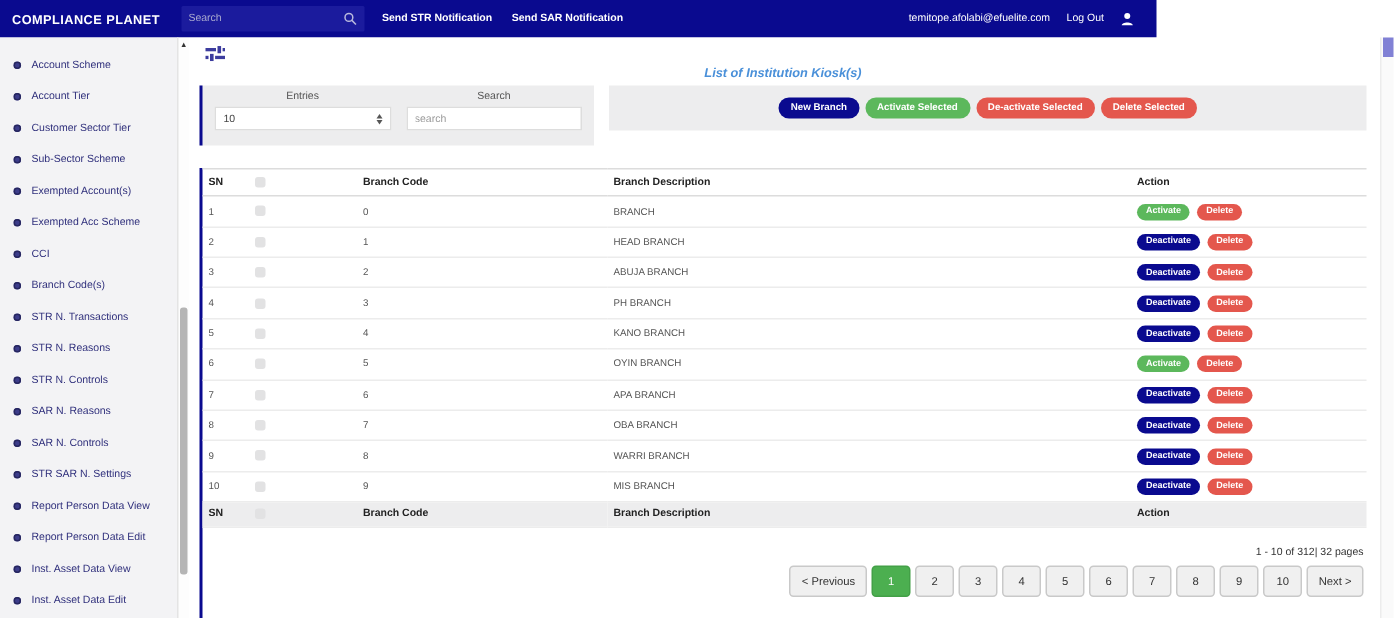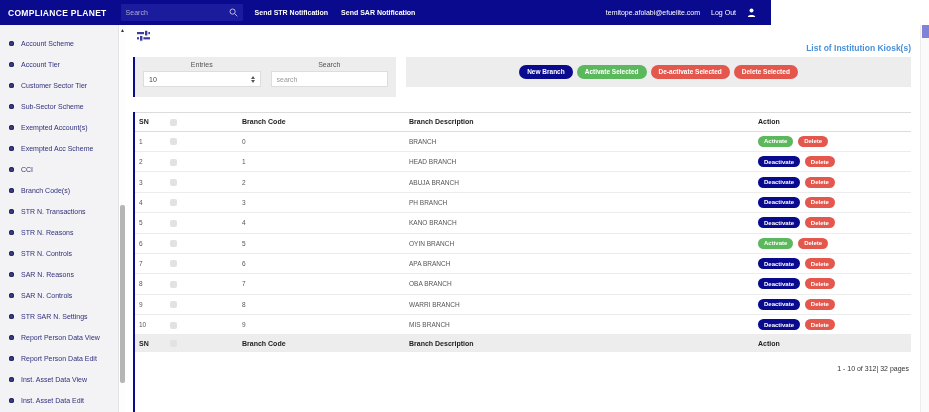--- a/index.html
+++ b/index.html
@@ -31,21 +31,21 @@
   .side-scroll .arrow-up { position:absolute; top:2px; left:0; width:100%; text-align:center; font-size:5px; color:#333; line-height:6px; }
   .side-scroll .thumb { position:absolute; top:180px; left:1px; width:5px; height:178px; background:#b5b5b5; border-radius:2px; }
 
   
   .right-scroll { width:9px; height:100%; background:#fafafa; border-left:1px solid #ececec; position:relative; }
   .right-scroll .thumb { position:absolute; top:0; left:1px; width:7px; height:13px; background:#8181d5; }
 
   
   .main { flex:1; height:100%; padding:4px 9px 0 7px; display:flex; flex-direction:column; background:#fff; overflow:hidden; }
   .filter-icon { width:16px; height:13px; margin-left:3px; flex:0 0 auto; cursor:pointer; }
-  .page-title { text-align:right; color:#4a90d9; font-size:8.5px; font-weight:600; margin:1px 0 4px; }
+  .page-title { text-align:center; color:#4a90d9; font-size:8.5px; font-weight:600; margin:1px 0 4px;font-style:italic; }
 
   .controls-row { display:flex; gap:10px; align-items:flex-start; }
   .filters-panel { width:263px; height:40px; background:#ededee; border-left:2px solid #0a0a8f; display:flex; gap:10px; padding:4px 8px; }
   .filter-col { flex:1; display:flex; flex-direction:column; align-items:center; }
   .filter-label { font-size:7px; color:#555; margin-bottom:3px; }
   .field { width:100%; height:16px; background:#fff; border:1px solid #ddd; font-size:7px; color:#444; display:flex; align-items:center; padding:0 5px; }
   .field.select { justify-content:space-between; cursor:pointer; }
   .spinner { display:flex; flex-direction:column; gap:1px; }
   .spinner i { display:block; width:0; height:0; border-left:2.5px solid transparent; border-right:2.5px solid transparent; }
   .spinner .up { border-bottom:3px solid #555; }
@@ -378,20 +378,37 @@
             <td><span class="checkbox"></span></td>
             <td>Branch Code</td>
             <td>Branch Description</td>
             <td>Action</td>
           </tr>
         </tfoot>
       </table>
 
       <div class="pagination">
         <div class="page-summary">1 - 10 of 312| 32 pages</div>
+        <div class="page-controls">
+          <span class="page-btn">&lt; Previous</span>
+          <span style="display:flex; gap:3px;">
+
+          <span class="page-btn active">1</span>
+              <span class="page-btn">2</span>
+              <span class="page-btn">3</span>
+              <span class="page-btn">4</span>
+              <span class="page-btn">5</span>
+              <span class="page-btn">6</span>
+              <span class="page-btn">7</span>
+              <span class="page-btn">8</span>
+              <span class="page-btn">9</span>
+              <span class="page-btn">10</span>
+            </span>
+          <span class="page-btn">Next &gt;</span>
+        </div>
       </div>
     </div>
   </div>
 
   <div class="right-scroll">
     <div class="thumb"></div>
   </div>
 </div>
 
 </body></html>

